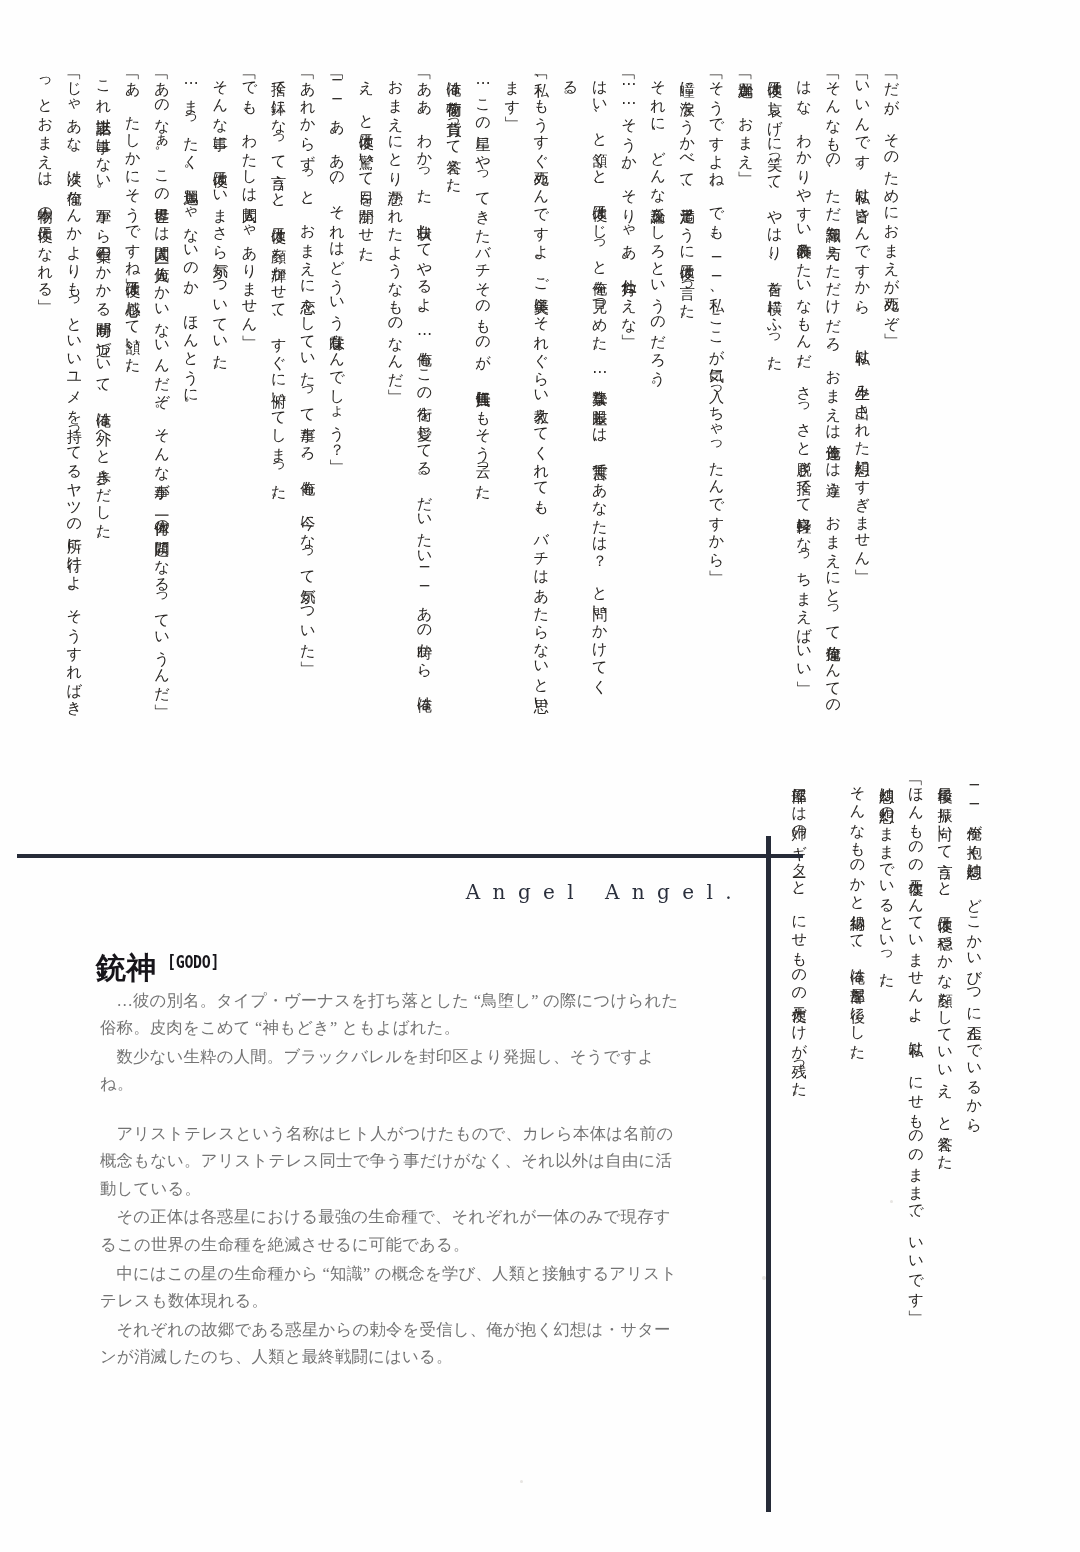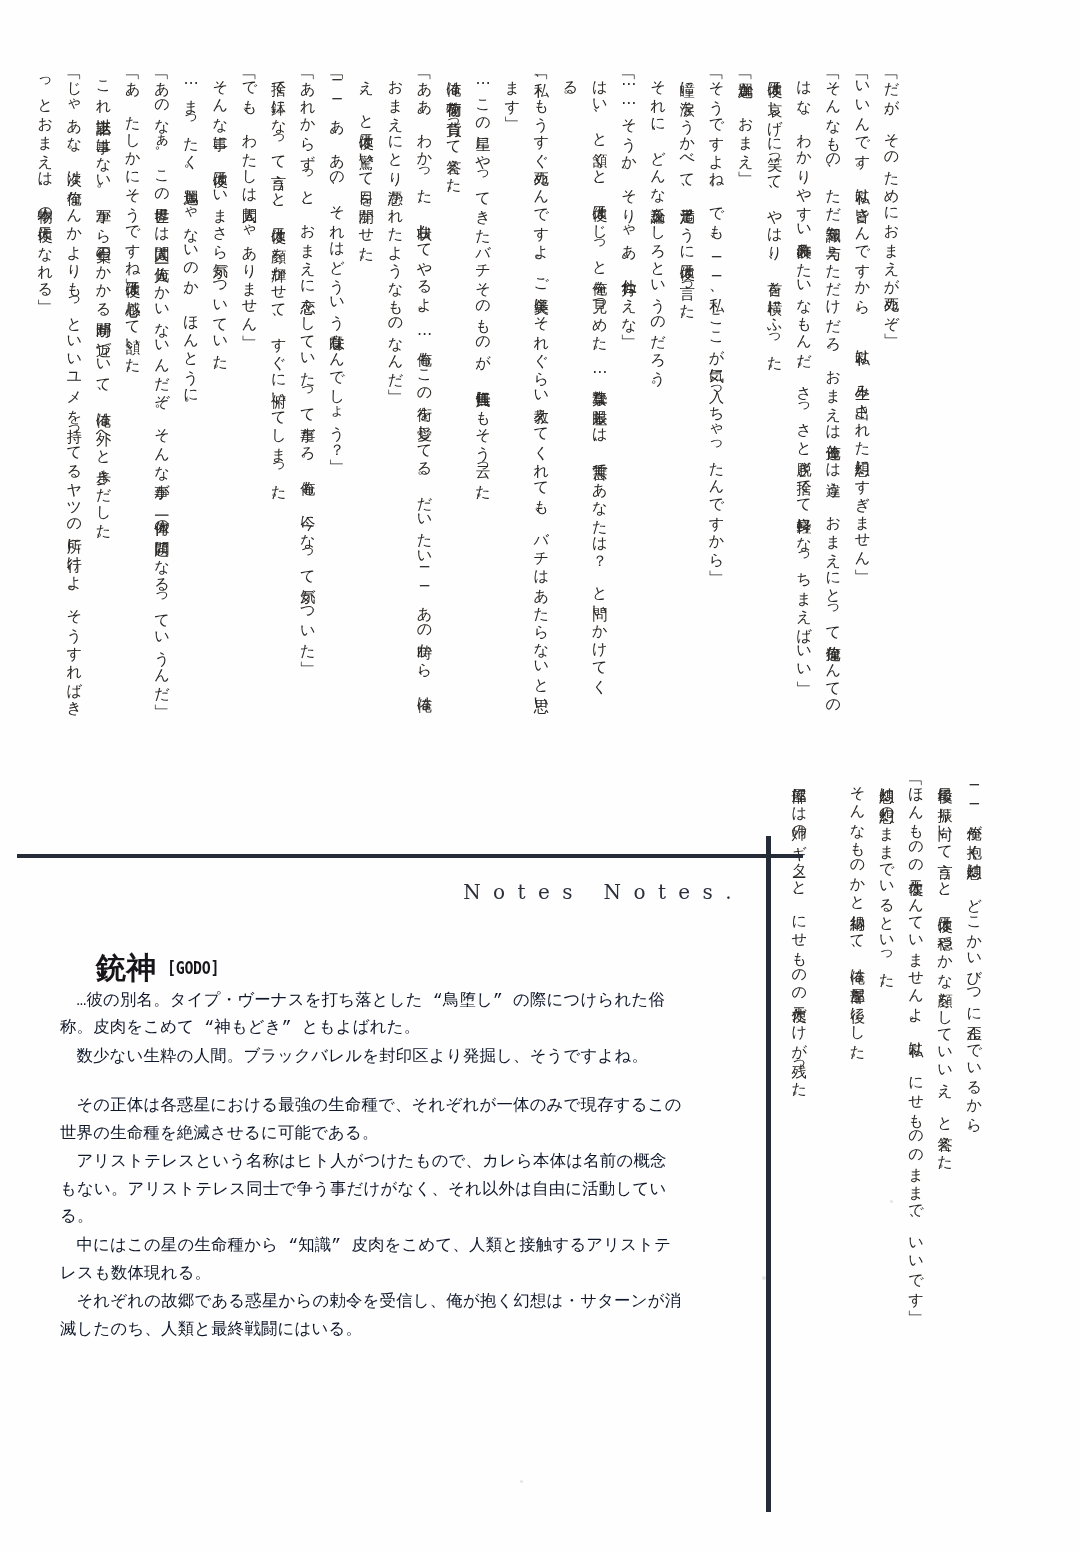--- a/index.html
+++ b/index.html
@@ -100,21 +100,21 @@
   .glossary {
     position: absolute;
     left: 0;
     top: 952px;
     width: 740px;
   }
   .entry { margin-bottom: 22px; }
 
   .entry-head {
     display: flex;
-    align-items: center;
+    align-items: flex-start;
     padding-left: 96px;
     margin-bottom: 3px;
   }
   .entry-name {
     font-family: "DejaVu Sans", "Liberation Sans", sans-serif;
     font-weight: 700;
     font-size: 30px;
     letter-spacing: 0.01em;
     color: #17151a;
     line-height: 1.05;
@@ -125,27 +125,27 @@
     font-size: 17px;
     letter-spacing: -0.02em;
     color: #17151a;
     margin-left: 10px;
     transform: scaleX(0.88);
     transform-origin: left bottom;
     white-space: nowrap;
   }
 
   .entry-body {
-    padding-left: 60px;
+    padding-left: 100px;
     padding-right: 58px;
-    font-family: Liberation Mono, monospace;
+    font-family: Liberation Serif, serif;
     font-size: 16.4px;
     line-height: 1.68;
     letter-spacing: 0.012em;
-    color: #0f172a;
+    color: #737373;
   }
   .entry-body p {
     margin: 0 0 1px 0;
     text-indent: 1em;
   }
 
   
   .speck {
     position: absolute;
     background: #cfcbc6;
@@ -192,38 +192,38 @@
 「ほんものの天使なんていませんよ。私は、にせもののままで、いいです」
 幻想は幻想のままでいるといった。
 そんなものかと納得して、俺は部屋を後にした。
 
 部屋には姉のギターと、にせものの天使だけが残った。</div>
 </div>
 
 <div class="rule-h"></div>
 <div class="rule-v"></div>
 
-<div class="section-title">Notes Notes.</div>
+<div class="section-title">Angel Angel.</div>
 
 <div class="glossary" id="glossary">
     <div class="entry">
       <div class="entry-head">
         <span class="entry-name">銃神</span>
         <span class="entry-alias">[GODO]</span>
       </div>
       <div class="entry-body">
         <p>…彼の別名。タイプ・ヴーナスを打ち落とした “鳥堕し” の際につけられた俗称。皮肉をこめて “神もどき” ともよばれた。</p>
         <p>数少ない生粋の人間。ブラックバレルを封印区より発掘し、そうですよね。</p>
       </div>
     </div>
     <div class="entry">
       <div class="entry-body">
+        <p>アリストテレスという名称はヒト人がつけたもので、カレら本体は名前の概念もない。アリストテレス同士で争う事だけがなく、それ以外は自由に活動している。</p>
         <p>その正体は各惑星における最強の生命種で、それぞれが一体のみで現存するこの世界の生命種を絶滅させるに可能である。</p>
-        <p>アリストテレスという名称はヒト人がつけたもので、カレら本体は名前の概念もない。アリストテレス同士で争う事だけがなく、それ以外は自由に活動している。</p>
-        <p>中にはこの星の生命種から “知識” 皮肉をこめて、人類と接触するアリストテレスも数体現れる。</p>
+        <p>中にはこの星の生命種から “知識” の概念を学び、人類と接触するアリストテレスも数体現れる。</p>
         <p>それぞれの故郷である惑星からの勅令を受信し、俺が抱く幻想は・サターンが消滅したのち、人類と最終戦闘にはいる。</p>
       </div>
     </div>
   </div>
 
 <div class="speck" style="left:520px;top:1480px;width:3px;height:3px;"></div>
 <div class="speck" style="left:762px;top:1276px;width:4px;height:4px;"></div>
 <div class="speck" style="left:890px;top:1200px;width:3px;height:3px;"></div>
 
 </body></html>

